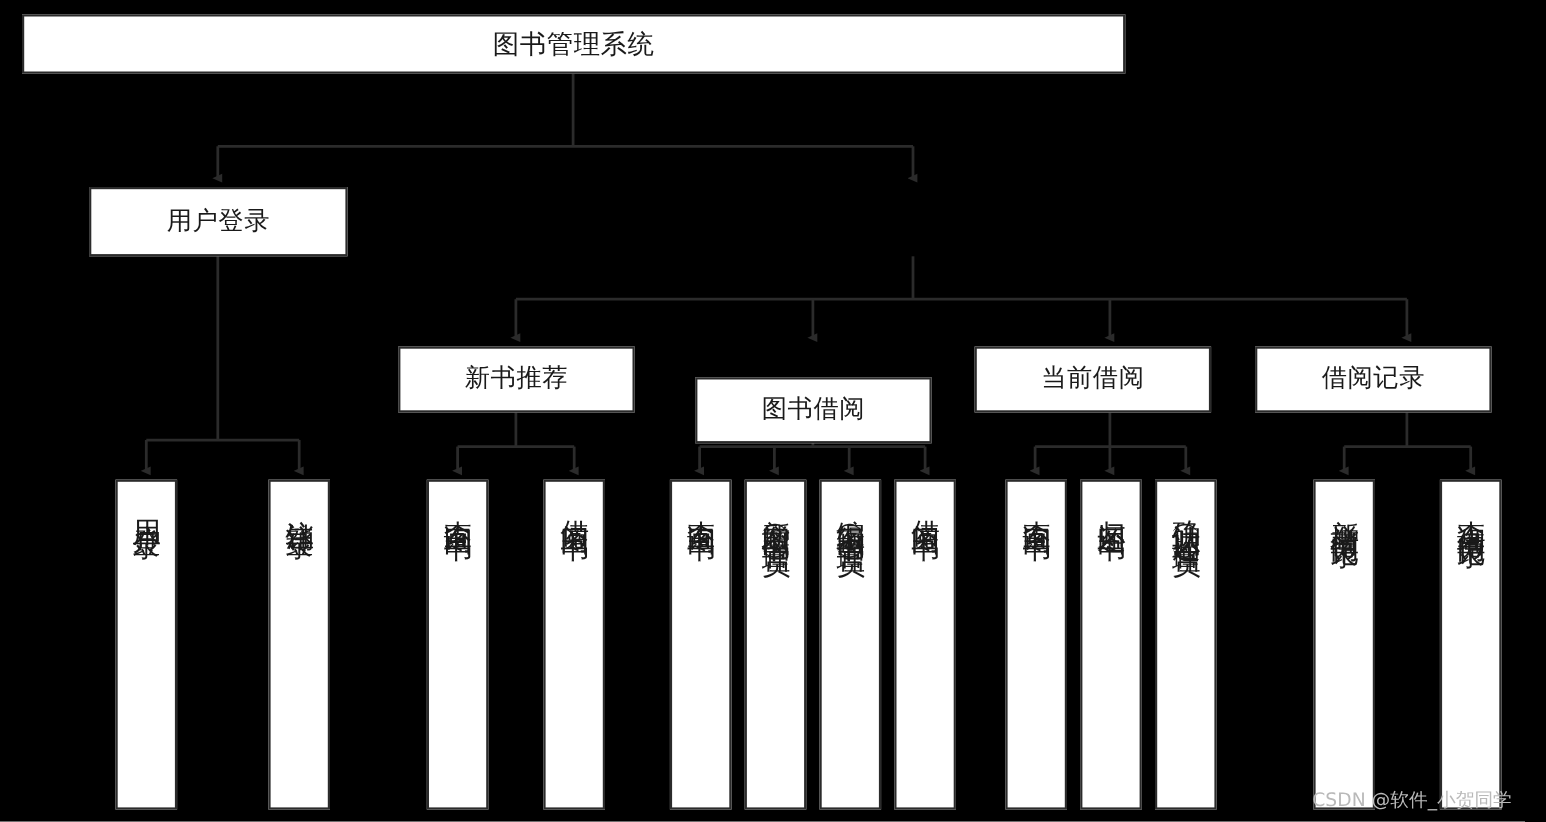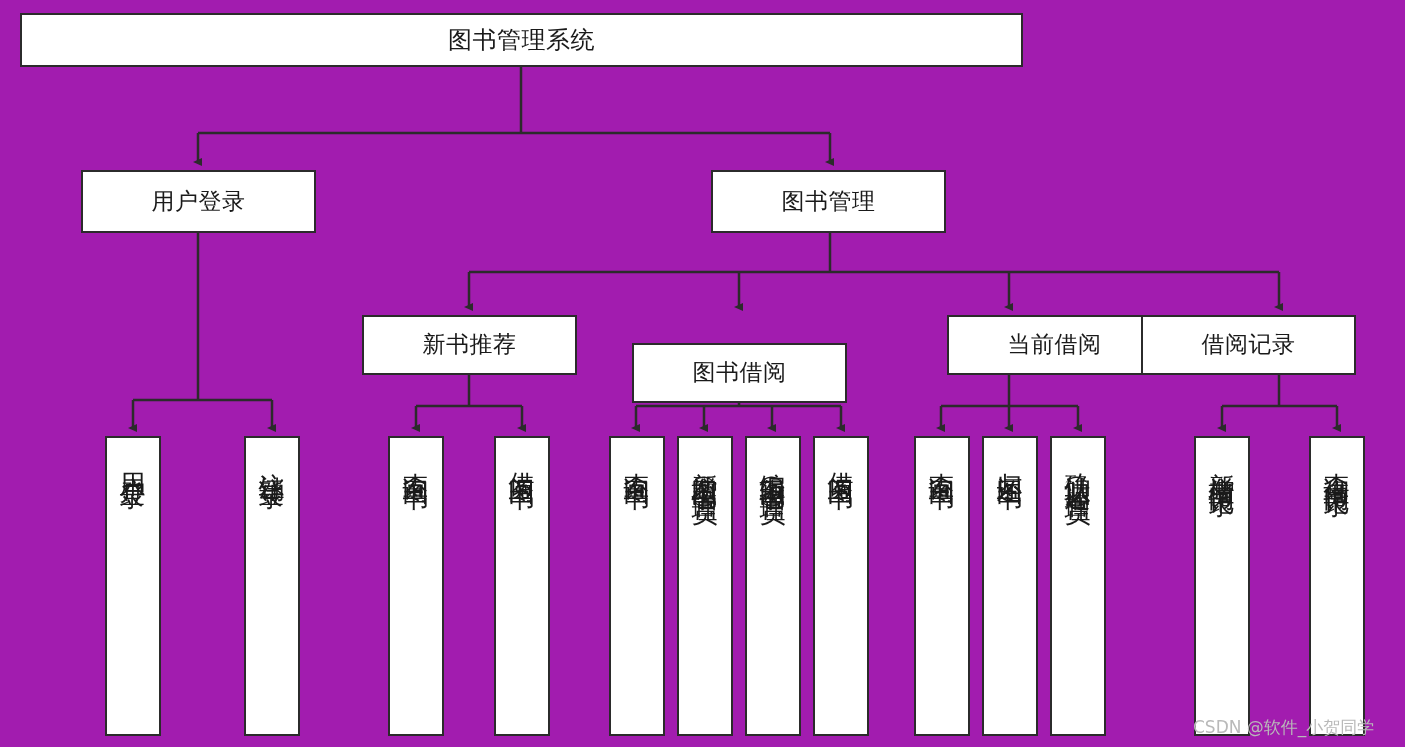--- a/index.html
+++ b/index.html
@@ -7,21 +7,21 @@
     padding: 0;
     background: #ffffff;
   }
   body {
     font-family: "DejaVu Sans", "Liberation Sans", sans-serif;
   }
   #canvas {
     position: relative;
     width: 1405px;
     height: 747px;
-    background: #a21caf;
+    background: #000000;
     overflow: hidden;
   }
   svg#edges {
     position: absolute;
     left: 0;
     top: 0;
     width: 1405px;
     height: 747px;
     pointer-events: none;
   }
@@ -125,31 +125,28 @@
     </g>
   </svg>
 
   <div class="node horiz root" style="left:20px; top:13px; width:1003px; height:54px;">
     <span class="label">图书管理系统</span>
   </div>
 
   <div class="node horiz" style="left:81px; top:170px; width:235px; height:63px;">
     <span class="label">用户登录</span>
   </div>
-  <div class="node horiz" style="left:711px; top:170px; width:235px; height:63px;">
-    <span class="label">图书管理</span>
-  </div>
 
   <div class="node horiz" style="left:362px; top:315px; width:215px; height:60px;justify-content:center;">
     <span class="label">新书推荐</span>
   </div>
   <div class="node horiz" style="left:632px; top:315px; width:215px; height:60px;margin-top:28px;">
     <span class="label">图书借阅</span>
   </div>
-  <div class="node horiz" style="left:947px; top:315px; width:215px; height:60px;align-items:center;">
+  <div class="node horiz" style="left:886px; top:315px; width:215px; height:60px;align-items:center;">
     <span class="label">当前借阅</span>
   </div>
   <div class="node horiz" style="left:1141px; top:315px; width:215px; height:60px;">
     <span class="label">借阅记录</span>
   </div>
 
   <div class="node vert" style="left:105px; top:436px; width:56px; height:300px;">
     <span class="label">用户登录</span>
   </div>
   <div class="node vert" style="left:244px; top:436px; width:56px; height:300px;">

